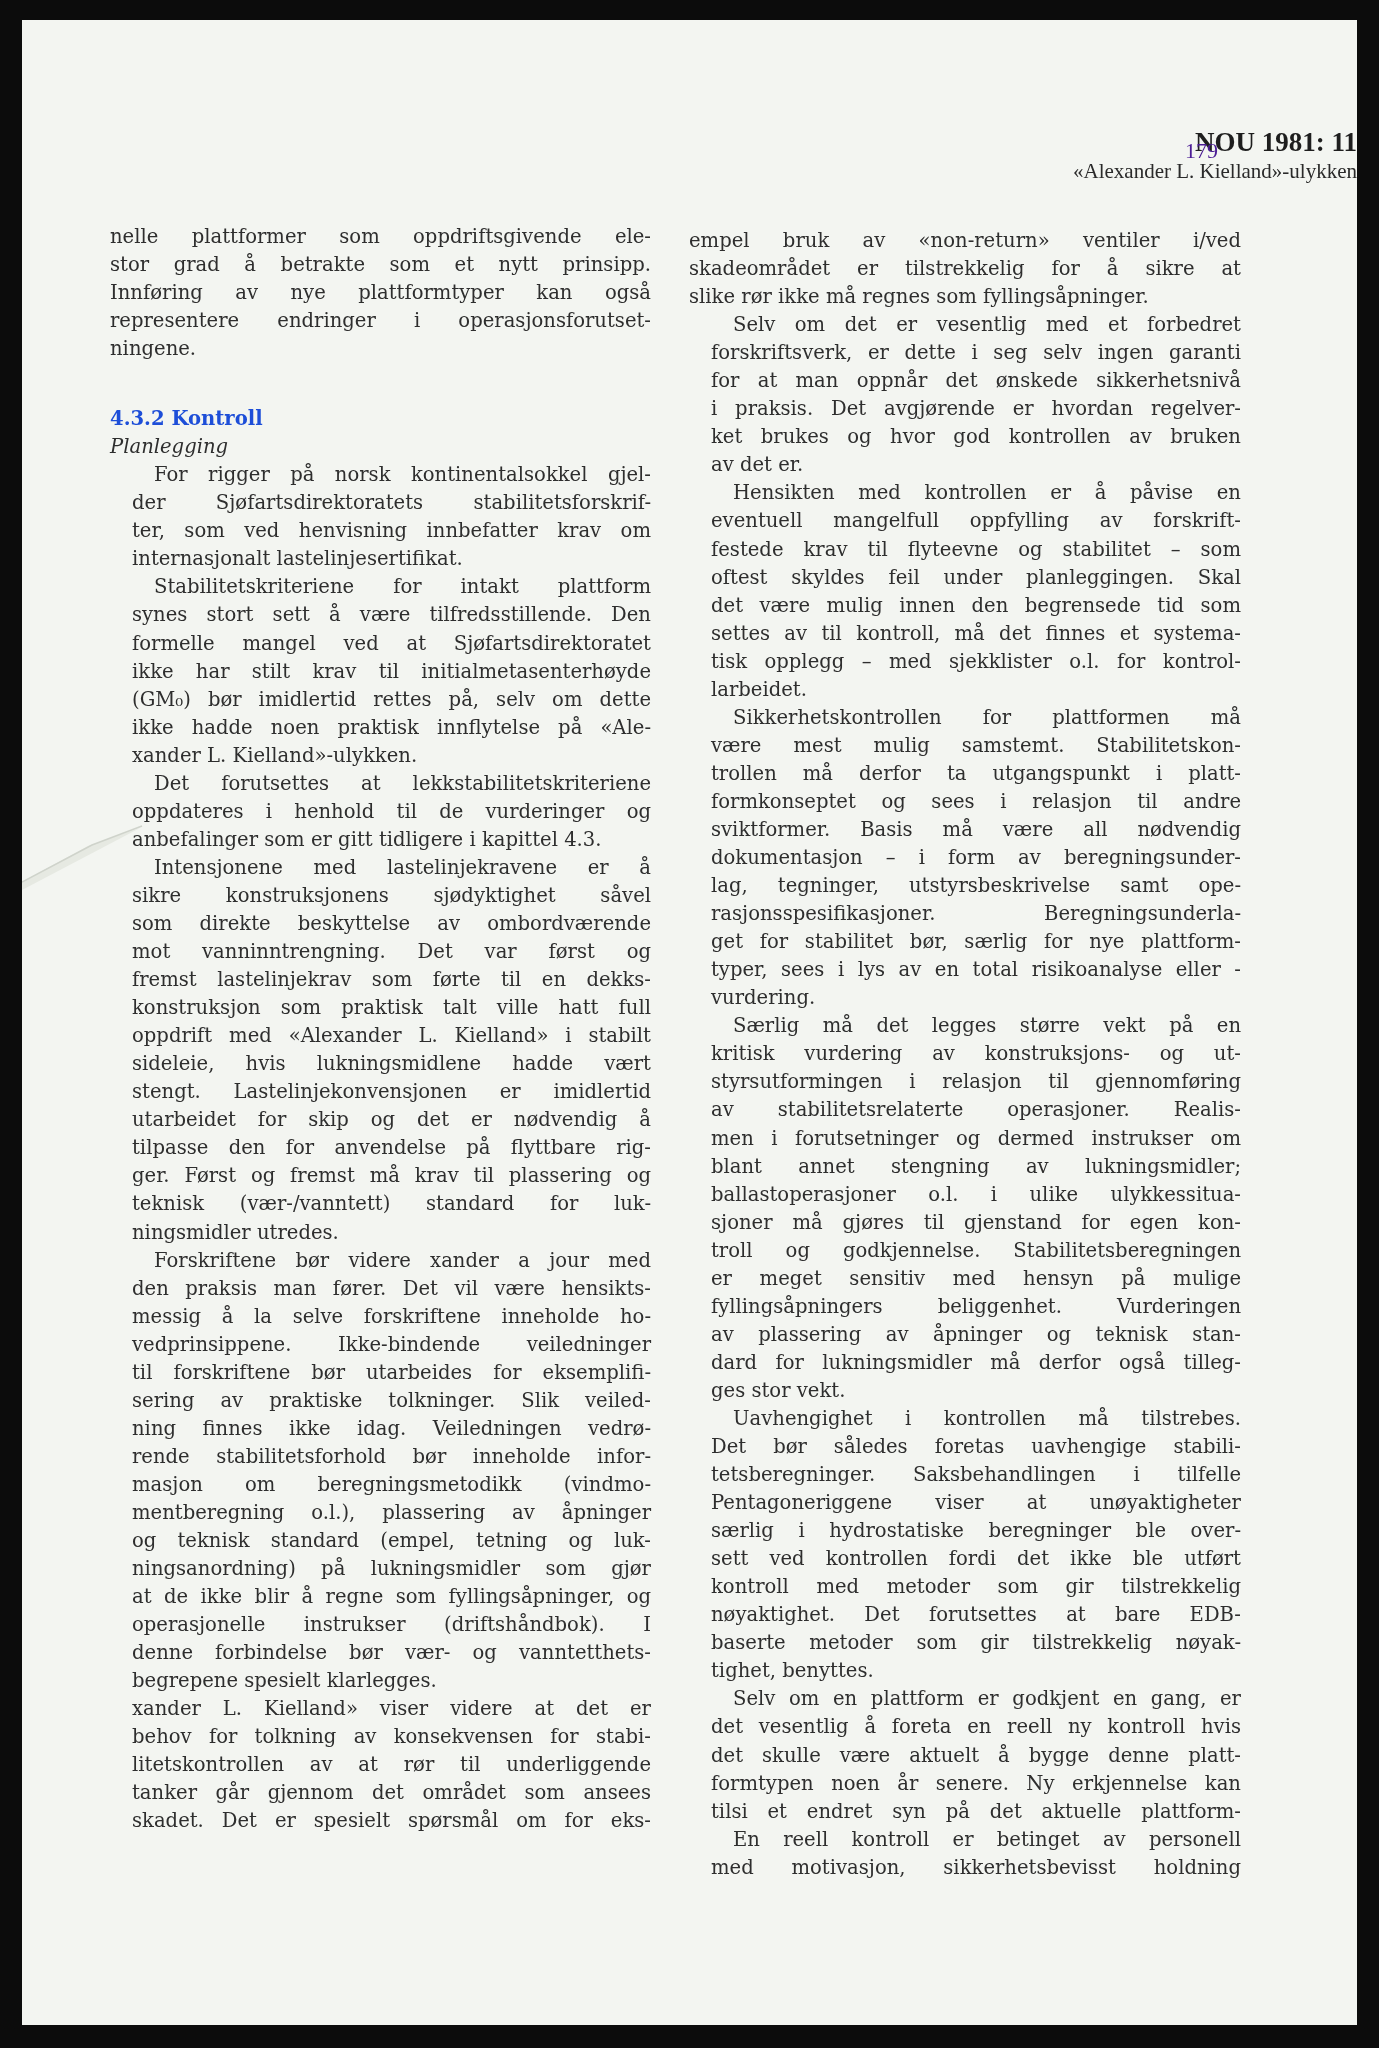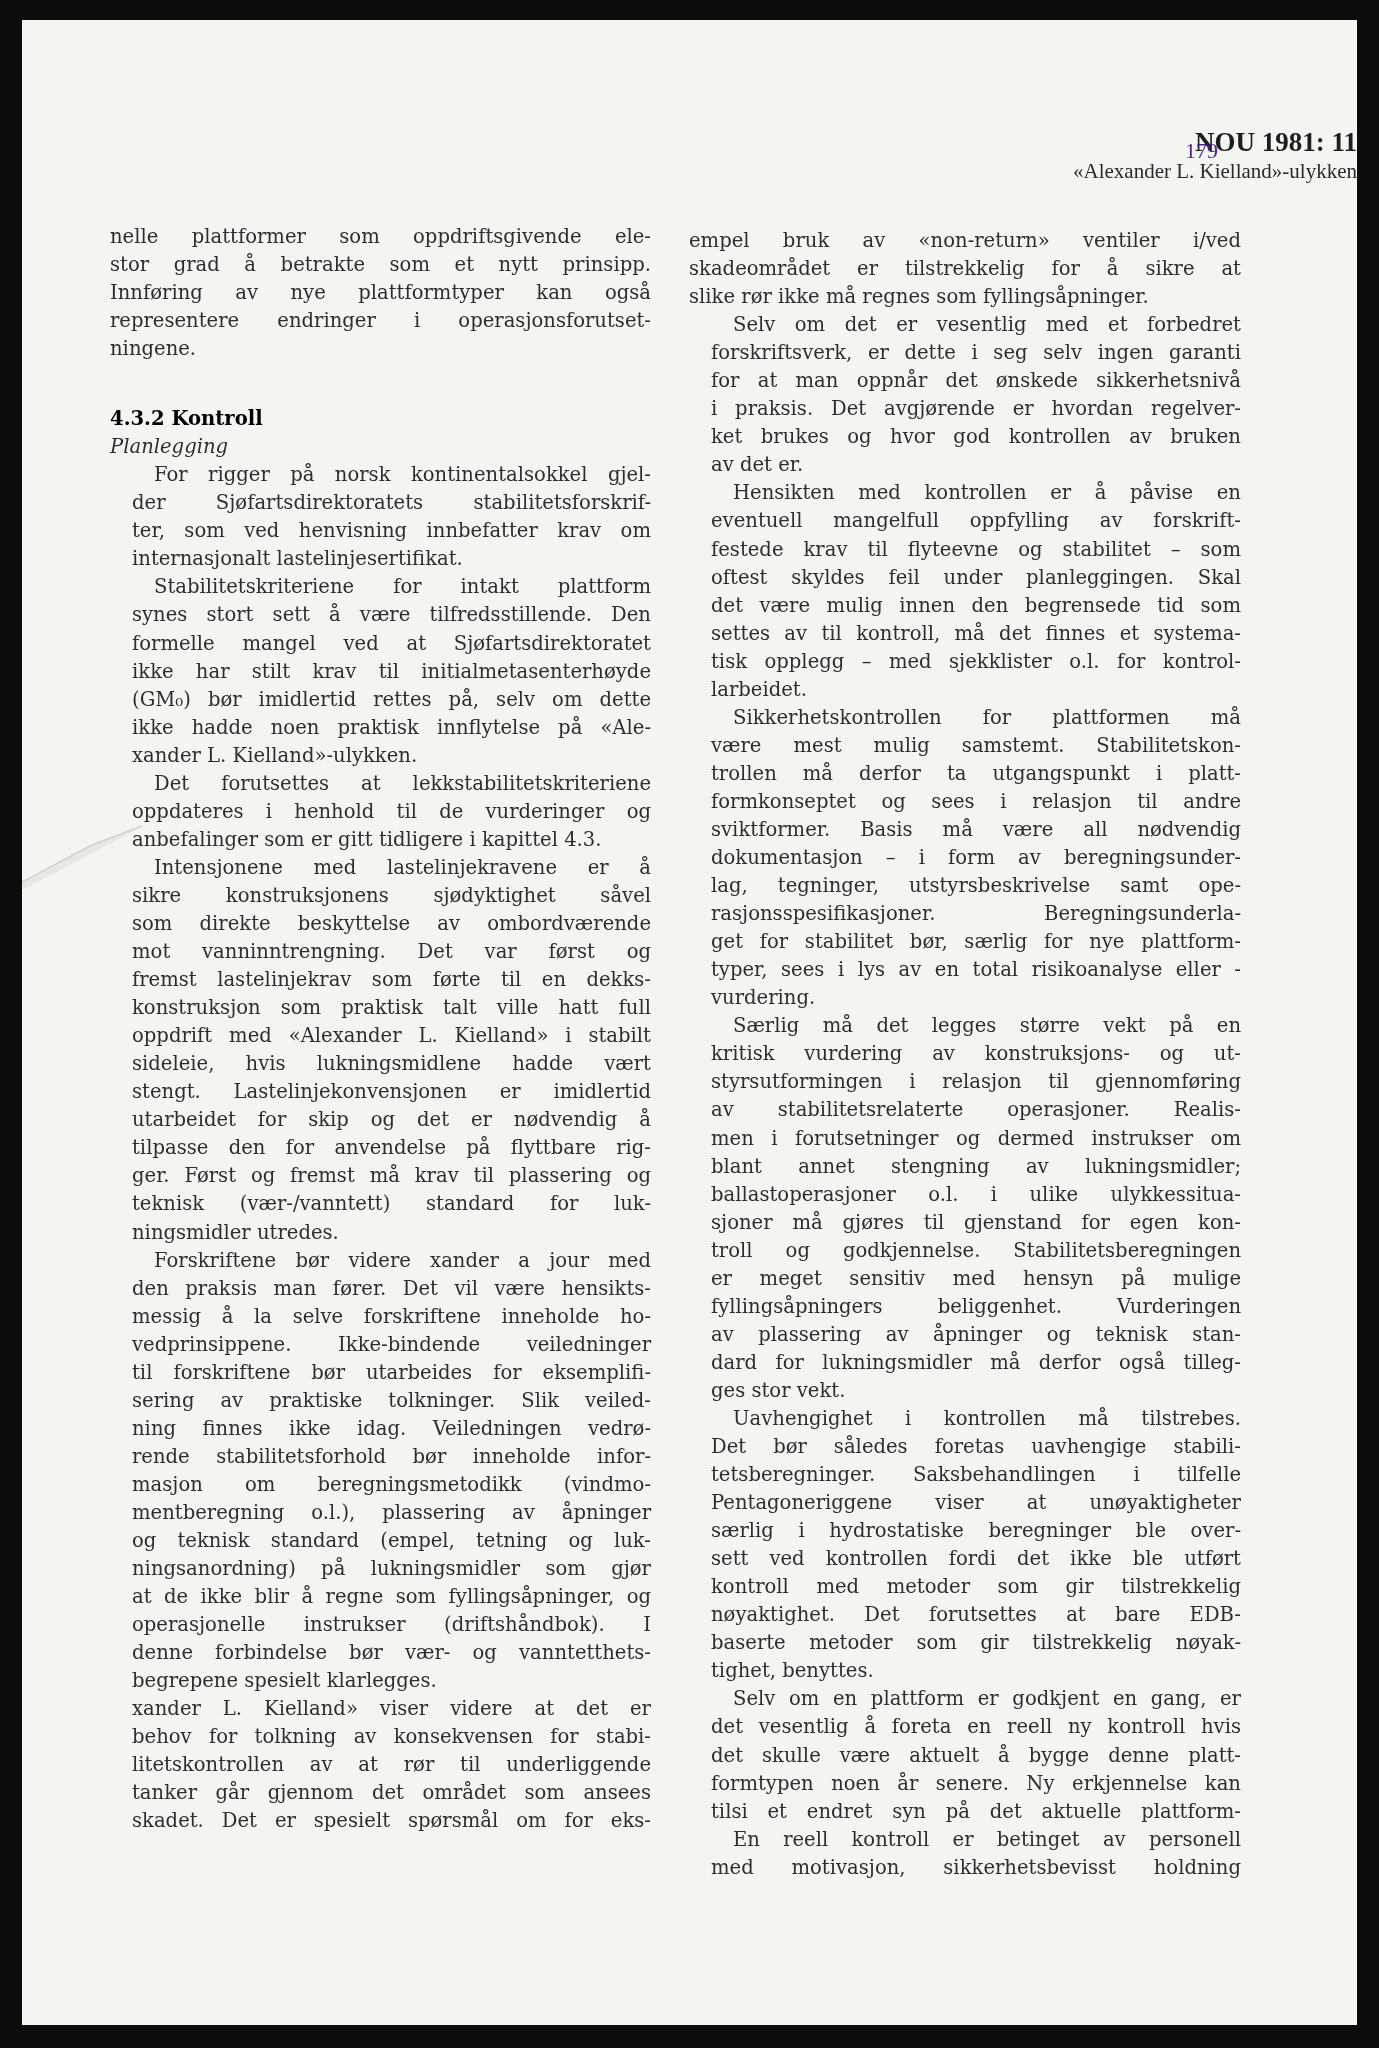--- a/index.html
+++ b/index.html
@@ -70,21 +70,21 @@
     white-space: nowrap;
     overflow: visible;
   }
   .col .line.last { text-align-last: left; }
   .section-heading {
     font-family: "DejaVu Serif", "Liberation Serif", serif;
     font-weight: bold;
     font-size: 19.6px;
     line-height: 28px;
     margin-top: 42px;
-    color: #000000;
+    color: #1d4ed8;
   }
   .subheading {
     font-style: italic;
     font-size: 19.6px;
     line-height: 28px;
   }
 </style>
 </head>
 <body>
 

